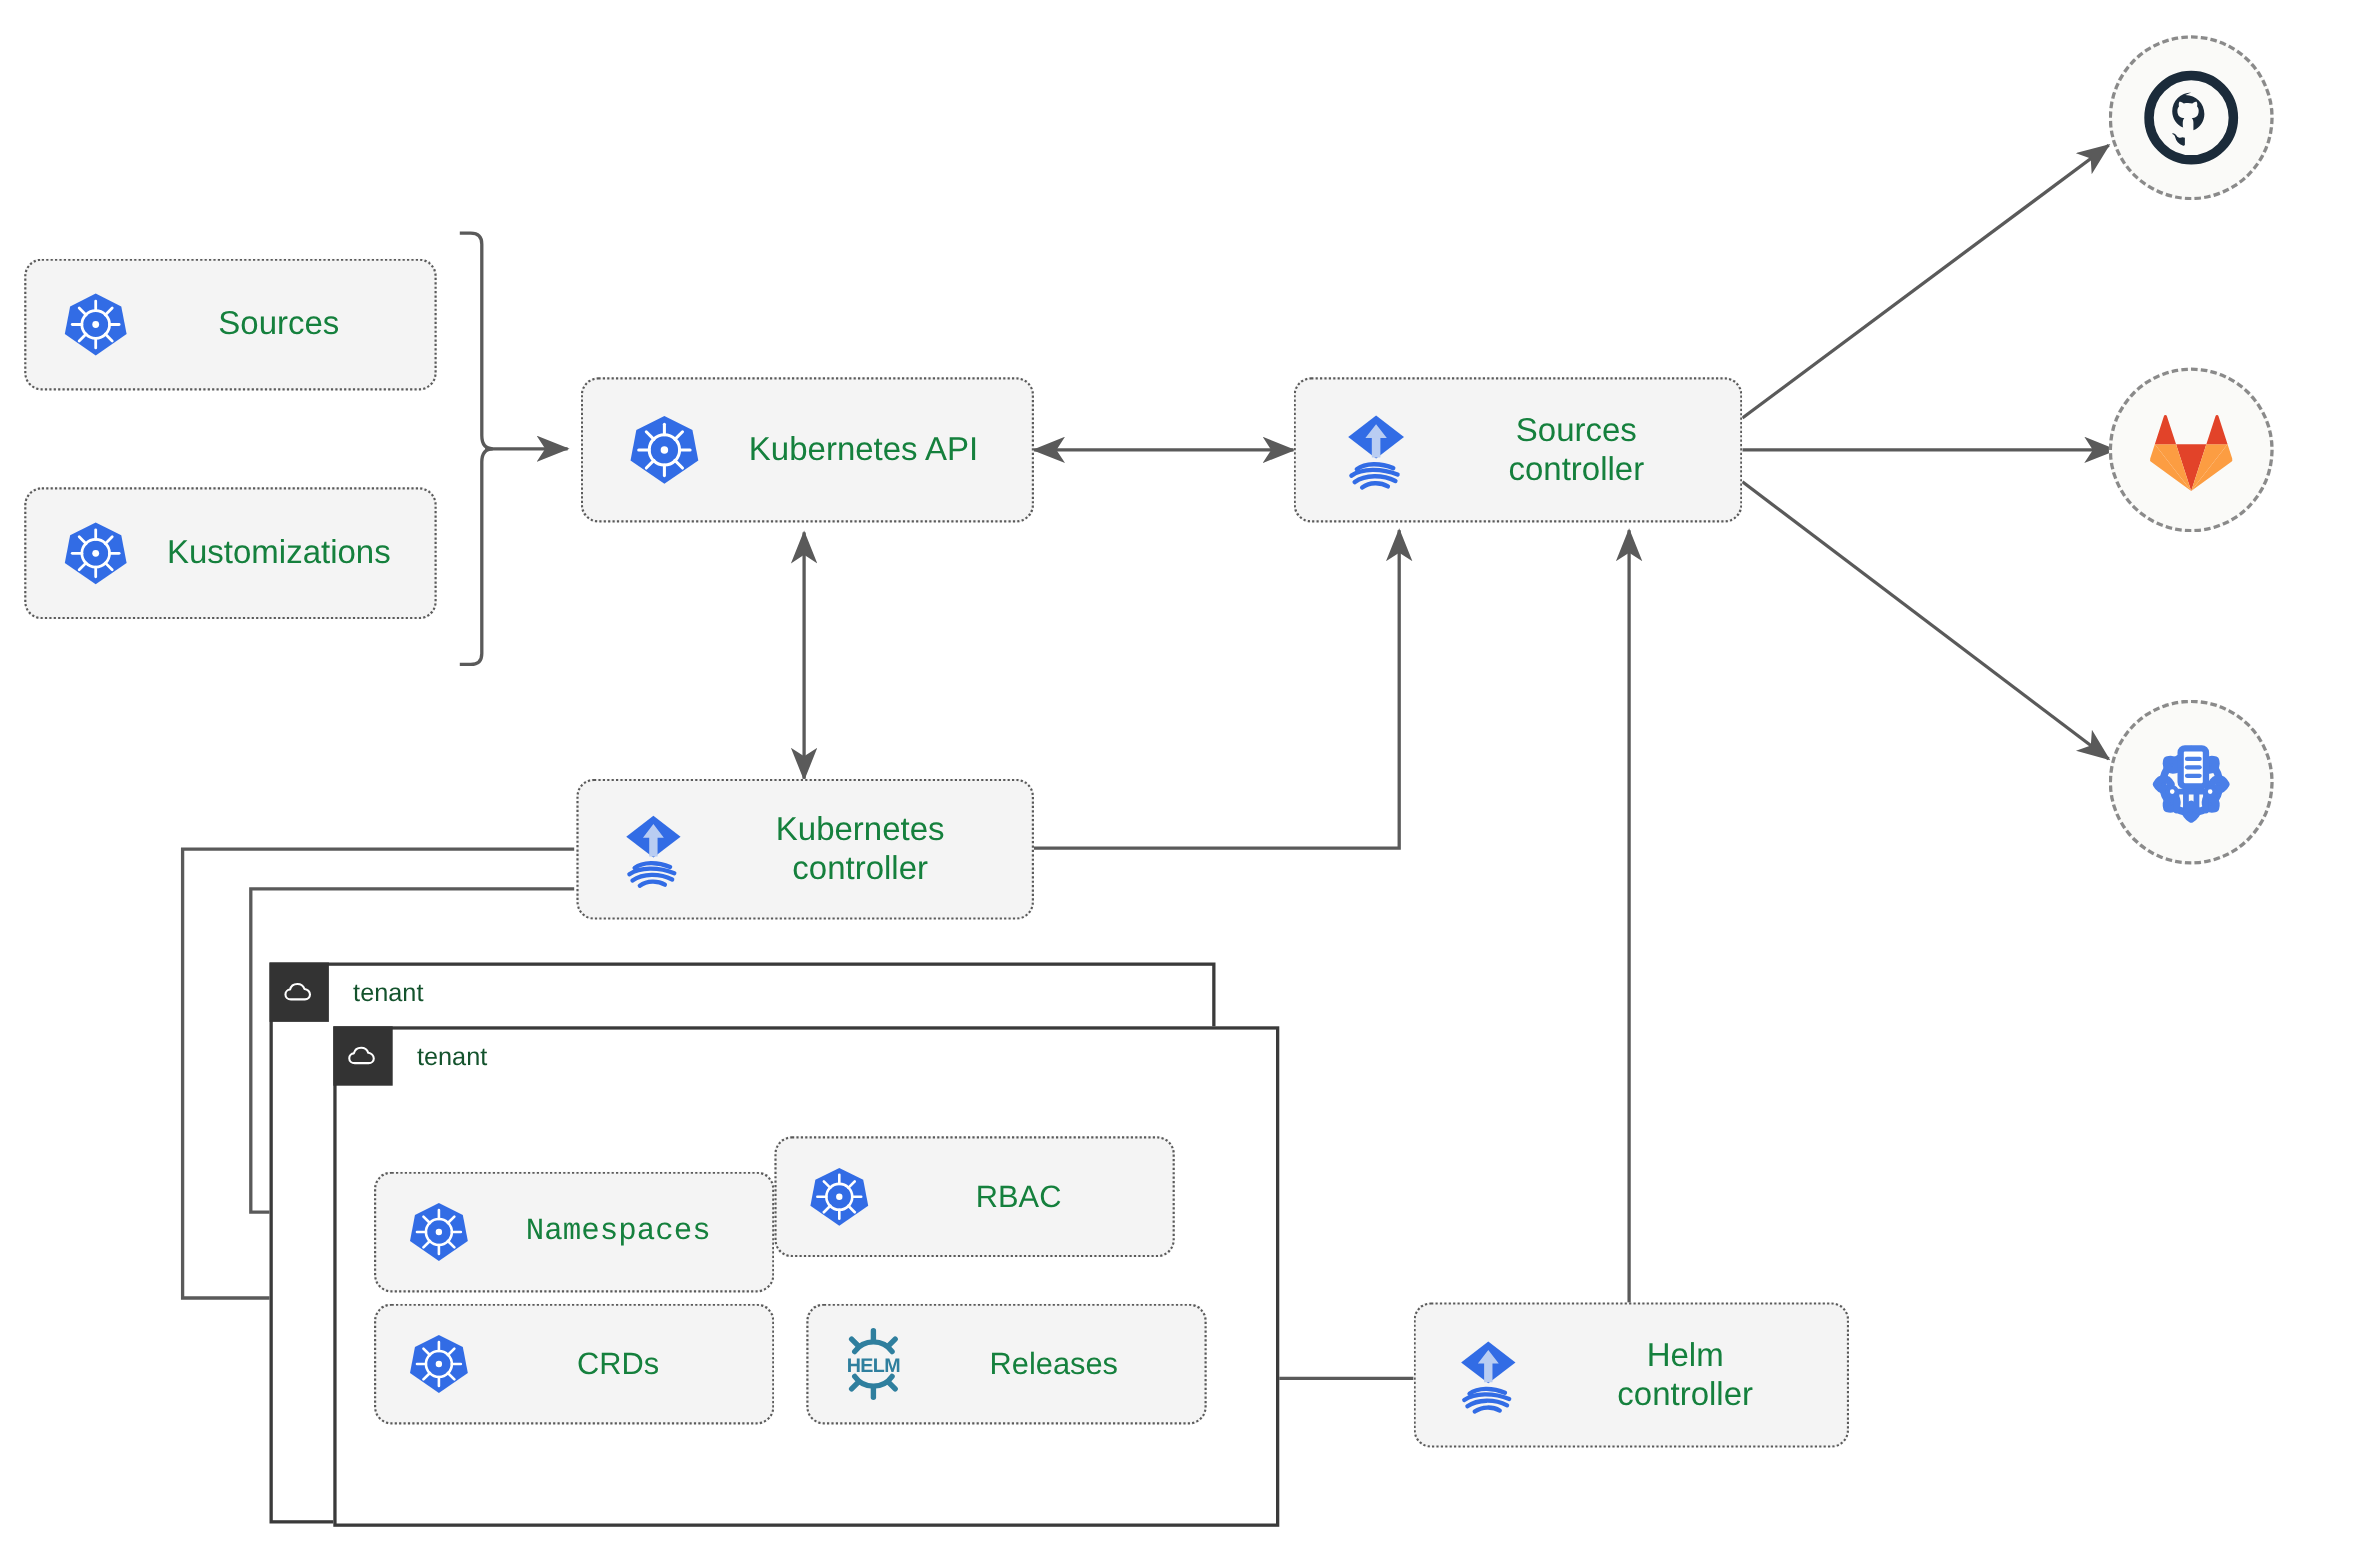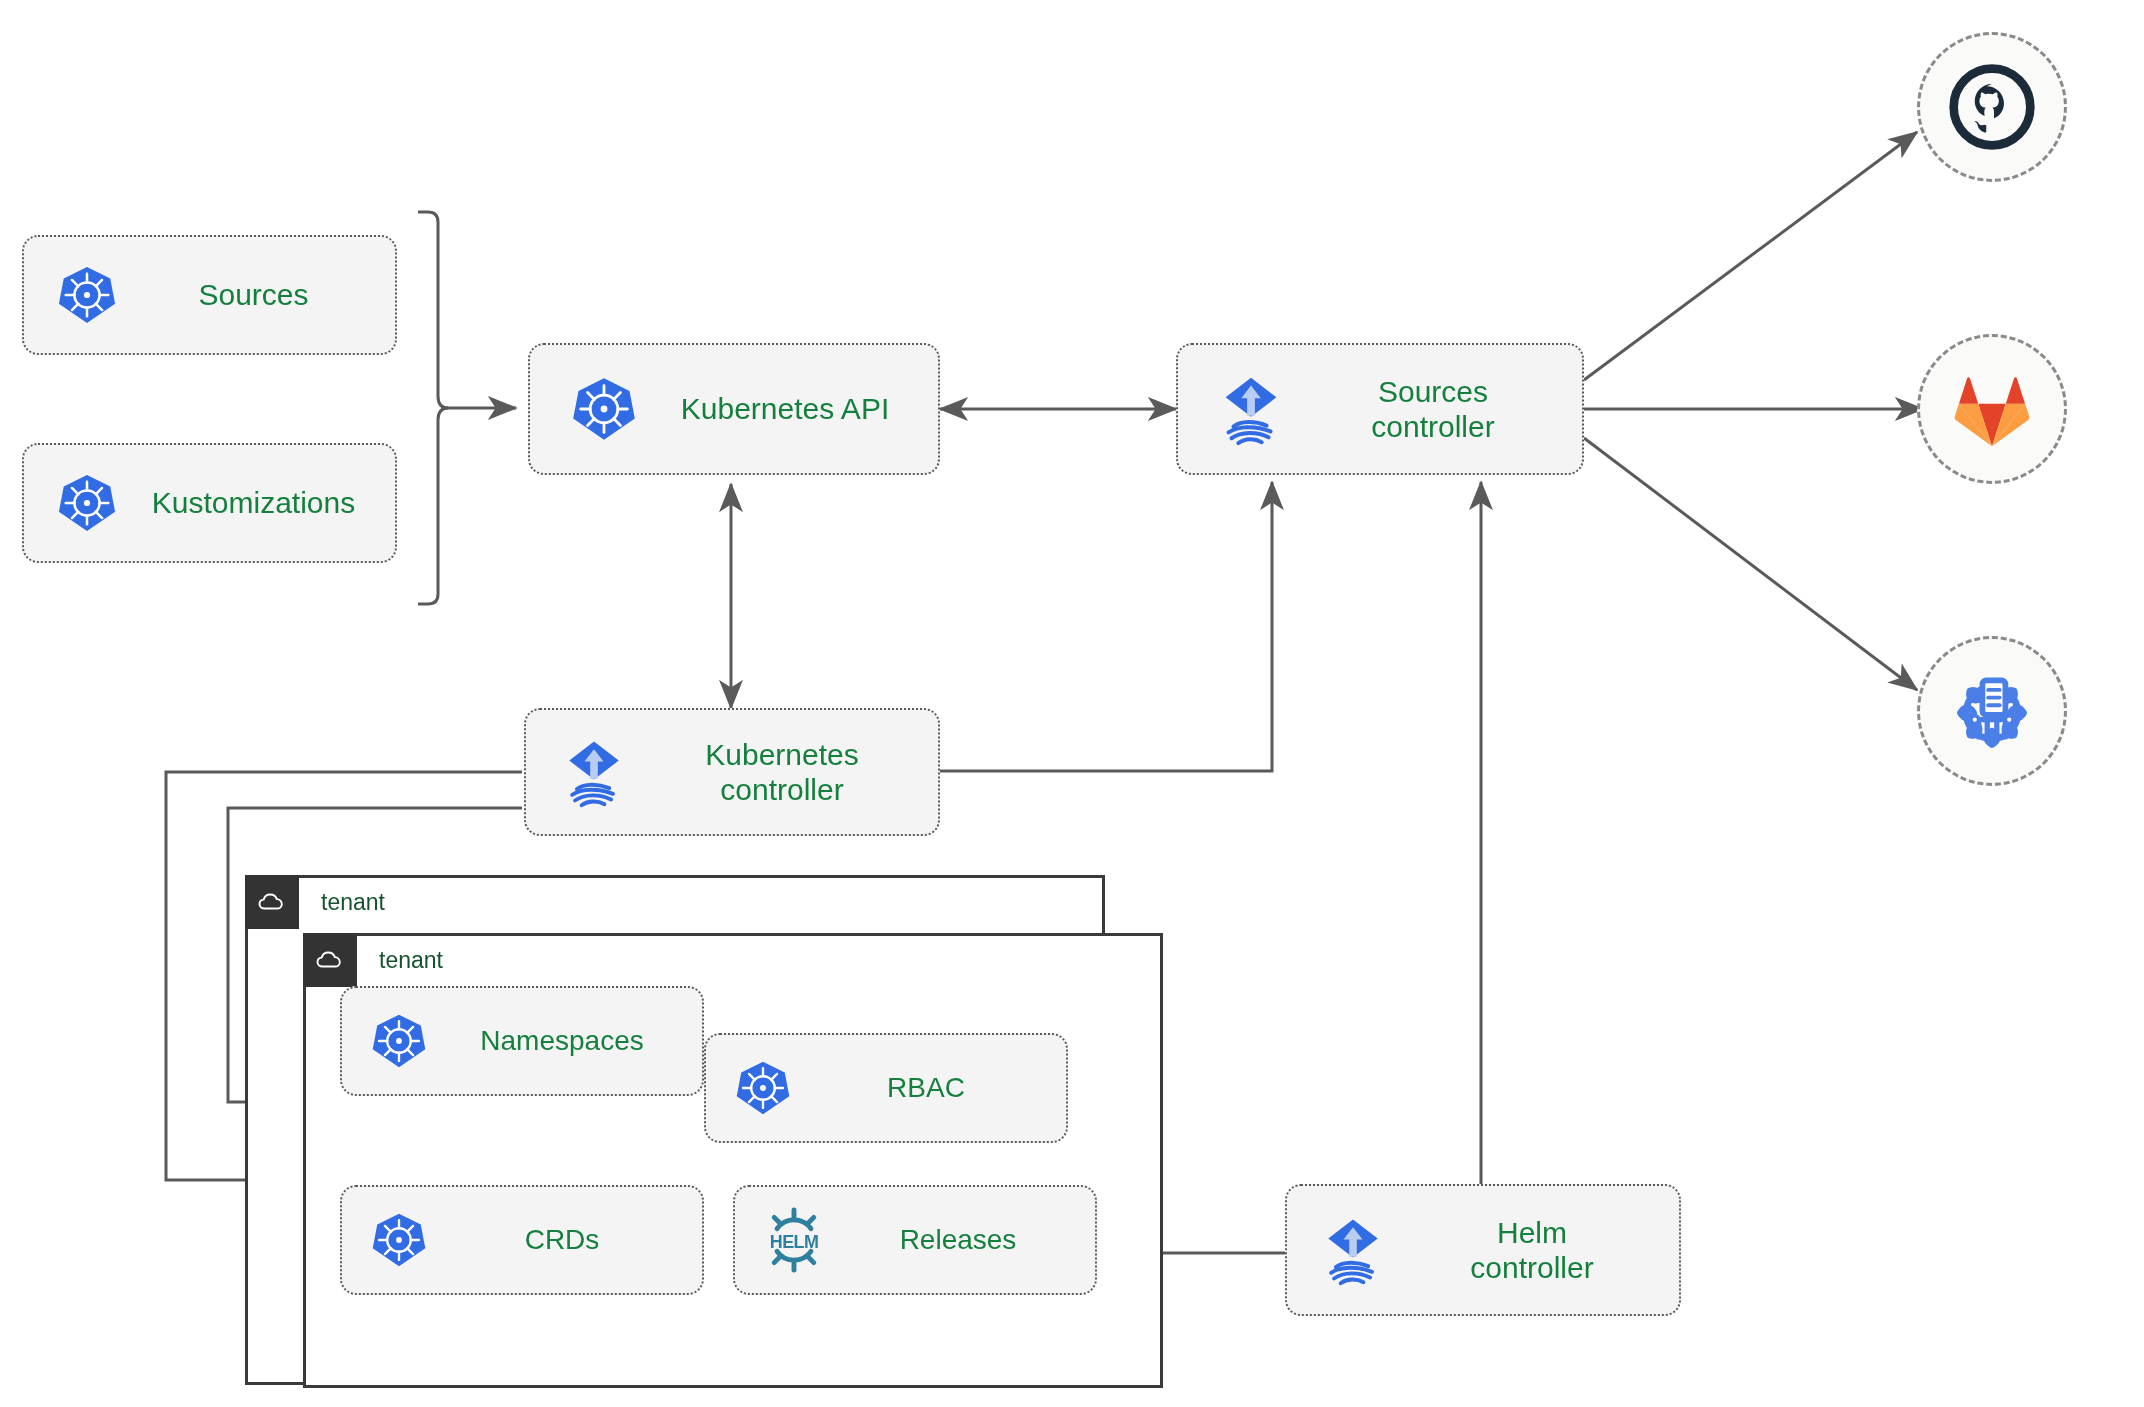--- a/index.html
+++ b/index.html
@@ -267,21 +267,21 @@
           <path d="M17 64 C27 57 45 57 60 63"></path>
           <path d="M20 70 C30 63 46 63 58 69"></path>
           <path d="M27 75 C34 70 44 70 51 74"></path>
         </g>
       </svg>
     </span>
     <span class="lbl">Helm
 controller</span>
   </div>
 
-  <div class="node" style="left:340px; top:986px; width:364px; height:110px;">
+  <div class="node" style="left:340px; top:1065px; width:364px; height:110px;font-family:Liberation Mono, monospace;">
     <span class="ico" style="margin-left:28px;">
       <svg width="58" height="58" viewBox="0 0 64 64">
         <polygon points="32,3 56,15 61,41 32,61 3,41 8,15" fill="#326ce5"></polygon>
         <g stroke="#ffffff" stroke-width="2.6" fill="none" stroke-linecap="round">
           <circle cx="32" cy="32" r="13"></circle>
           <circle cx="32" cy="32" r="3.2" fill="#ffffff" stroke="none"></circle>
           <line x1="32" y1="10" x2="32" y2="19"></line>
             <line x1="32" y1="45" x2="32" y2="54"></line>
           <line x1="10" y1="32" x2="19" y2="32"></line>
             <line x1="45" y1="32" x2="54" y2="32"></line>

